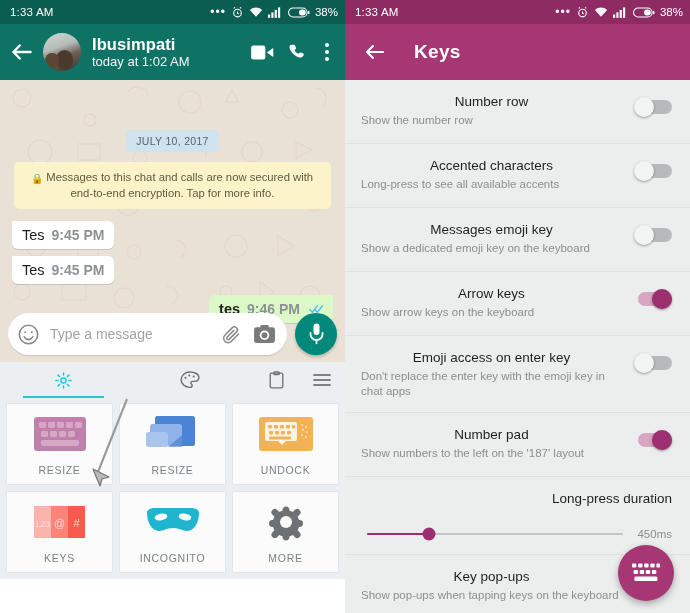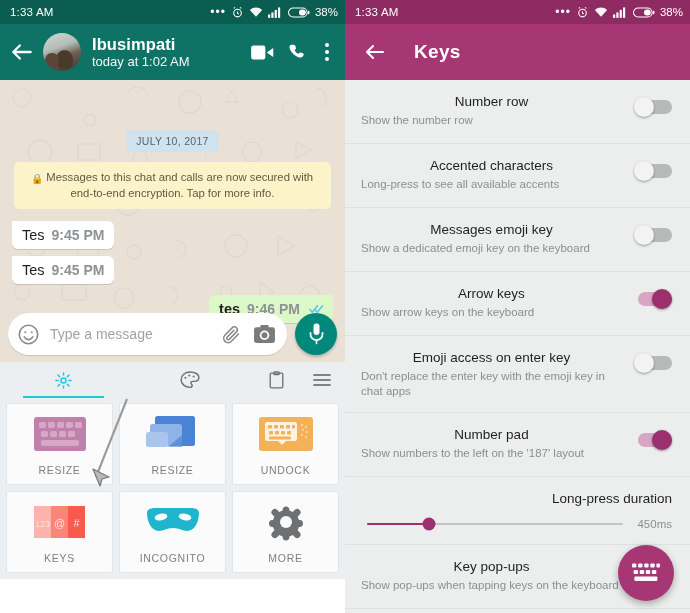--- a/index.html
+++ b/index.html
@@ -162,21 +162,21 @@
   .toggle .thumb {
     position: absolute; left: 0; top: 0; width: 20px; height: 20px;
     border-radius: 50%; background: #f3f3f3;
     box-shadow: 0 1px 2.5px rgba(0,0,0,.35);
   }
   .toggle.on .track { background: #d6a6c2; right: 0; }
   .toggle.on .thumb { left: 18px; background: #9c2f6e; box-shadow: 0 1px 2.5px rgba(0,0,0,.4); }
 
   .slider-row { padding: 13px 18px 14px 16px; border-bottom: 1px solid #dfe1e1; }
   .slider-label { font-size: 13.5px; color: #1f1f1f; line-height: 18px; text-align: right; }
-  .slider-wrap { display: flex; align-items: center; gap: 14px; margin-top: 10px; padding-left: 6px; }
+  .slider-wrap { display: flex; align-items: center; gap: 14px; margin-top: 20px; padding-left: 6px; }
   .slider-bar { flex: 1; height: 2.5px; background: #c2c5c6; position: relative; border-radius: 2px; }
   .slider-fill { position: absolute; left: 0; top: 0; bottom: 0; width: 24%; background: #9c2f6e; border-radius: 2px; }
   .slider-knob {
     position: absolute; left: 24%; top: 50%; transform: translate(-50%,-50%);
     width: 13px; height: 13px; border-radius: 50%; background: #9c2f6e;
   }
   .slider-value { font-size: 11.5px; color: #8b8f90; flex: 0 0 auto; }
 
   .fab {
     position: absolute; right: 16px; bottom: 12px;

